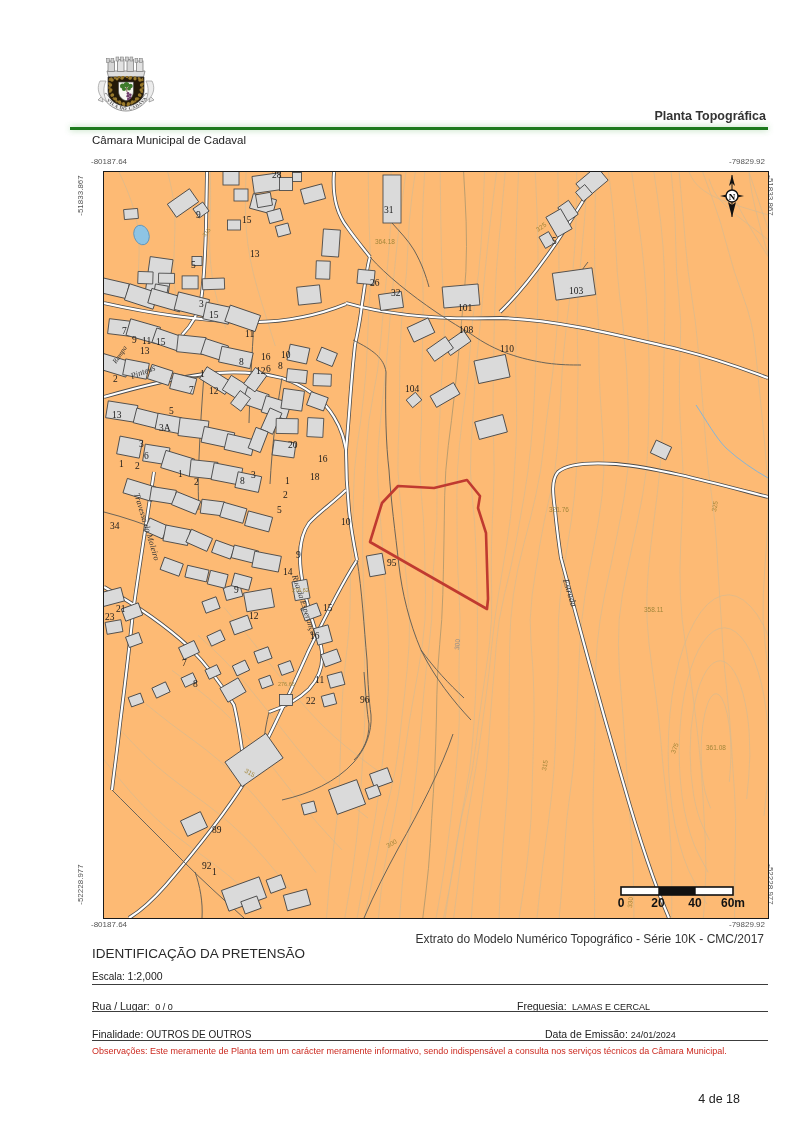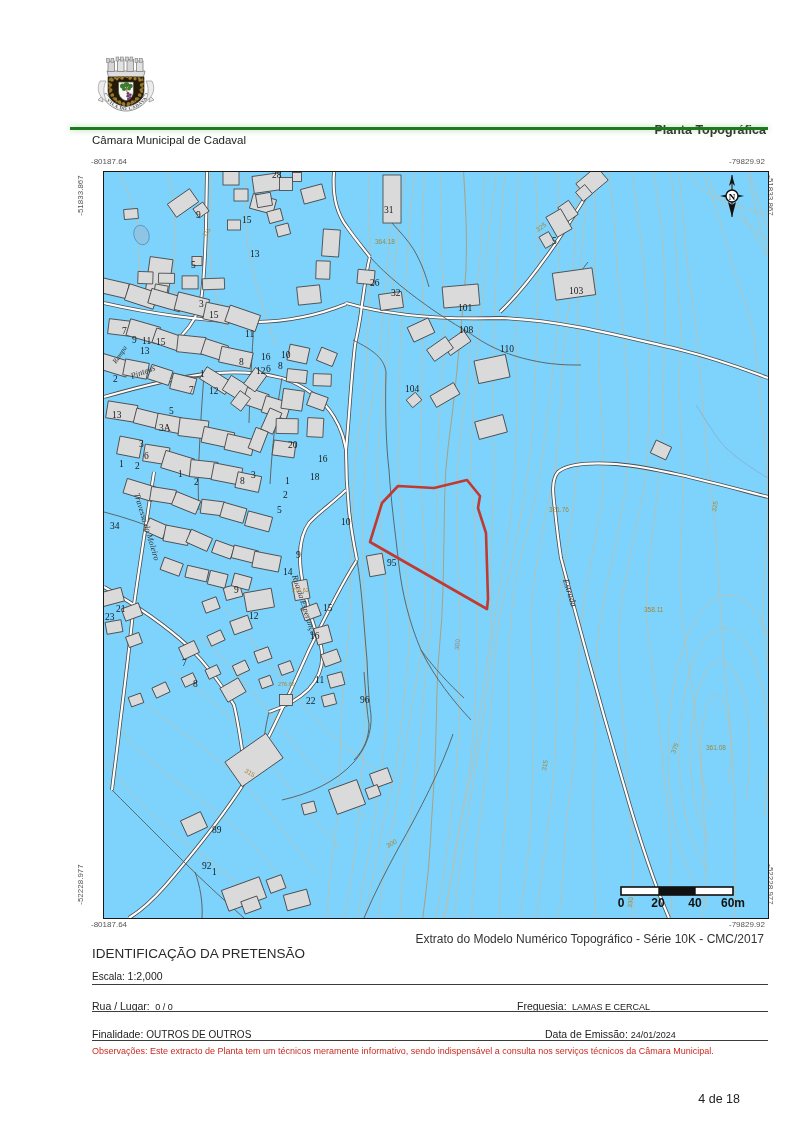--- a/index.html
+++ b/index.html
@@ -62,34 +62,34 @@
 <path d="M31.5,31 L32,36" stroke="#5a4326" stroke-width="0.8"></path>
 <g fill="#6d3a68">
 <circle cx="33" cy="37.5" r="1.4"></circle>
       <circle cx="35.3" cy="38.8" r="1.4"></circle>
       <circle cx="32.8" cy="40.2" r="1.4"></circle>
 <circle cx="35.1" cy="41.6" r="1.3"></circle>
       <circle cx="33.2" cy="43" r="1.2"></circle>
 </g>
 <text style="font:bold 4.6px 'Liberation Serif',serif;fill:#4a4a4a;letter-spacing:0.6px"><textPath href="#rib" startOffset="8%">VILA DO CADAVAL</textPath></text>
 </svg>
-<div class="abs" style="right:27px;top:123px;font-size:12.5px;font-weight:bold;color:#333">Planta Topográfica</div>
+<div class="abs" style="right:27px;top:109px;font-size:12.5px;font-weight:bold;color:#333">Planta Topográfica</div>
 <div class="abs" style="left:70px;top:127px;width:698px;height:2.6px;background:#1e7a1e;box-shadow:0 0 6px rgba(60,160,60,.45)"></div>
 <div class="abs" style="left:92px;top:134px;font-size:11.5px;color:#222">Câmara Municipal de Cadaval</div>
 
 <div class="abs" style="left:91px;top:157px;font-size:8px;color:#555">-80187.64</div>
 <div class="abs" style="right:28px;top:157px;font-size:8px;color:#555">-79829.92</div>
 <div class="abs" style="left:91px;top:920px;font-size:8px;color:#555">-80187.64</div>
 <div class="abs" style="right:28px;top:920px;font-size:8px;color:#555">-79829.92</div>
 <div class="abs" style="left:60px;top:191px;font-size:8px;color:#555;transform:rotate(-90deg)">-51833.867</div>
 <div class="abs" style="left:60px;top:880px;font-size:8px;color:#555;transform:rotate(-90deg)">-52228.977</div>
 <div class="abs" style="left:750px;top:191px;font-size:8px;color:#555;transform:rotate(90deg)">-51833.867</div>
 <div class="abs" style="left:750px;top:880px;font-size:8px;color:#555;transform:rotate(90deg)">-52228.977</div>
 
-<div class="abs" style="left:103px;top:171px;width:664px;height:746px;border:1.2px solid #1a1a1a;background:#7dd3fc;overflow:hidden">
+<div class="abs" style="left:103px;top:171px;width:664px;height:746px;border:1.2px solid #1a1a1a;background:#fdba74;overflow:hidden">
 <svg width="664" height="746" viewBox="0 0 664 746" style="position:absolute;left:0;top:0">
 <style>
  .c{fill:none;stroke:#cfb995;stroke-width:0.7;opacity:0.85}
  .c2{fill:none;stroke:#b39a6e;stroke-width:0.9}
  .b{fill:#dadada;stroke:#454545;stroke-width:0.85}
  .rc{fill:none;stroke:#4d4d4d;stroke-width:3.8}
  .rf{fill:none;stroke:#fff;stroke-width:2.2}
  .rs{fill:none;stroke:#5a5a55;stroke-width:0.9}
  .red{fill:none;stroke:#c03a30;stroke-width:2.6;stroke-linejoin:round}
  .n{font:9.5px 'Liberation Serif',serif;fill:#1a1a1a}
@@ -444,13 +444,13 @@
 <div class="abs" style="left:92px;top:984px;width:676px;height:1.3px;background:#3c3c3c"></div>
 
 <div class="abs" style="left:92px;top:1000px;font-size:10.5px;color:#222">Rua / Lugar: <span style="font-size:9px">&nbsp;0 / 0</span></div>
 <div class="abs" style="left:517px;top:1000px;font-size:10.5px;color:#222">Freguesia: <span style="font-size:9px">&nbsp;LAMAS E CERCAL</span></div>
 <div class="abs" style="left:92px;top:1011px;width:676px;height:1.2px;background:#3c3c3c"></div>
 
 <div class="abs" style="left:92px;top:1028px;font-size:10.5px;color:#222">Finalidade: <span style="font-size:10px">OUTROS DE OUTROS</span></div>
 <div class="abs" style="left:545px;top:1028px;font-size:10.5px;color:#222">Data de Emissão: <span style="font-size:9px">24/01/2024</span></div>
 <div class="abs" style="left:92px;top:1040px;width:676px;height:1.2px;background:#3c3c3c"></div>
 
-<div class="abs" style="left:92px;top:1046px;font-size:9px;color:#cc2a20">Observações: Este extracto de Planta tem um técnicos meramente informativo, sendo indispensável a consulta nos serviços técnicos da Câmara Municipal.</div>
+<div class="abs" style="left:92px;top:1046px;font-size:9px;color:#cc2a20">Observações: Este meramente de Planta tem um carácter meramente informativo, sendo indispensável a consulta nos serviços técnicos da Câmara Municipal.</div>
 <div class="abs" style="right:53px;top:1092px;font-size:12.5px;font-weight:normal;color:#222">4 de 18</div>
 </body></html>

